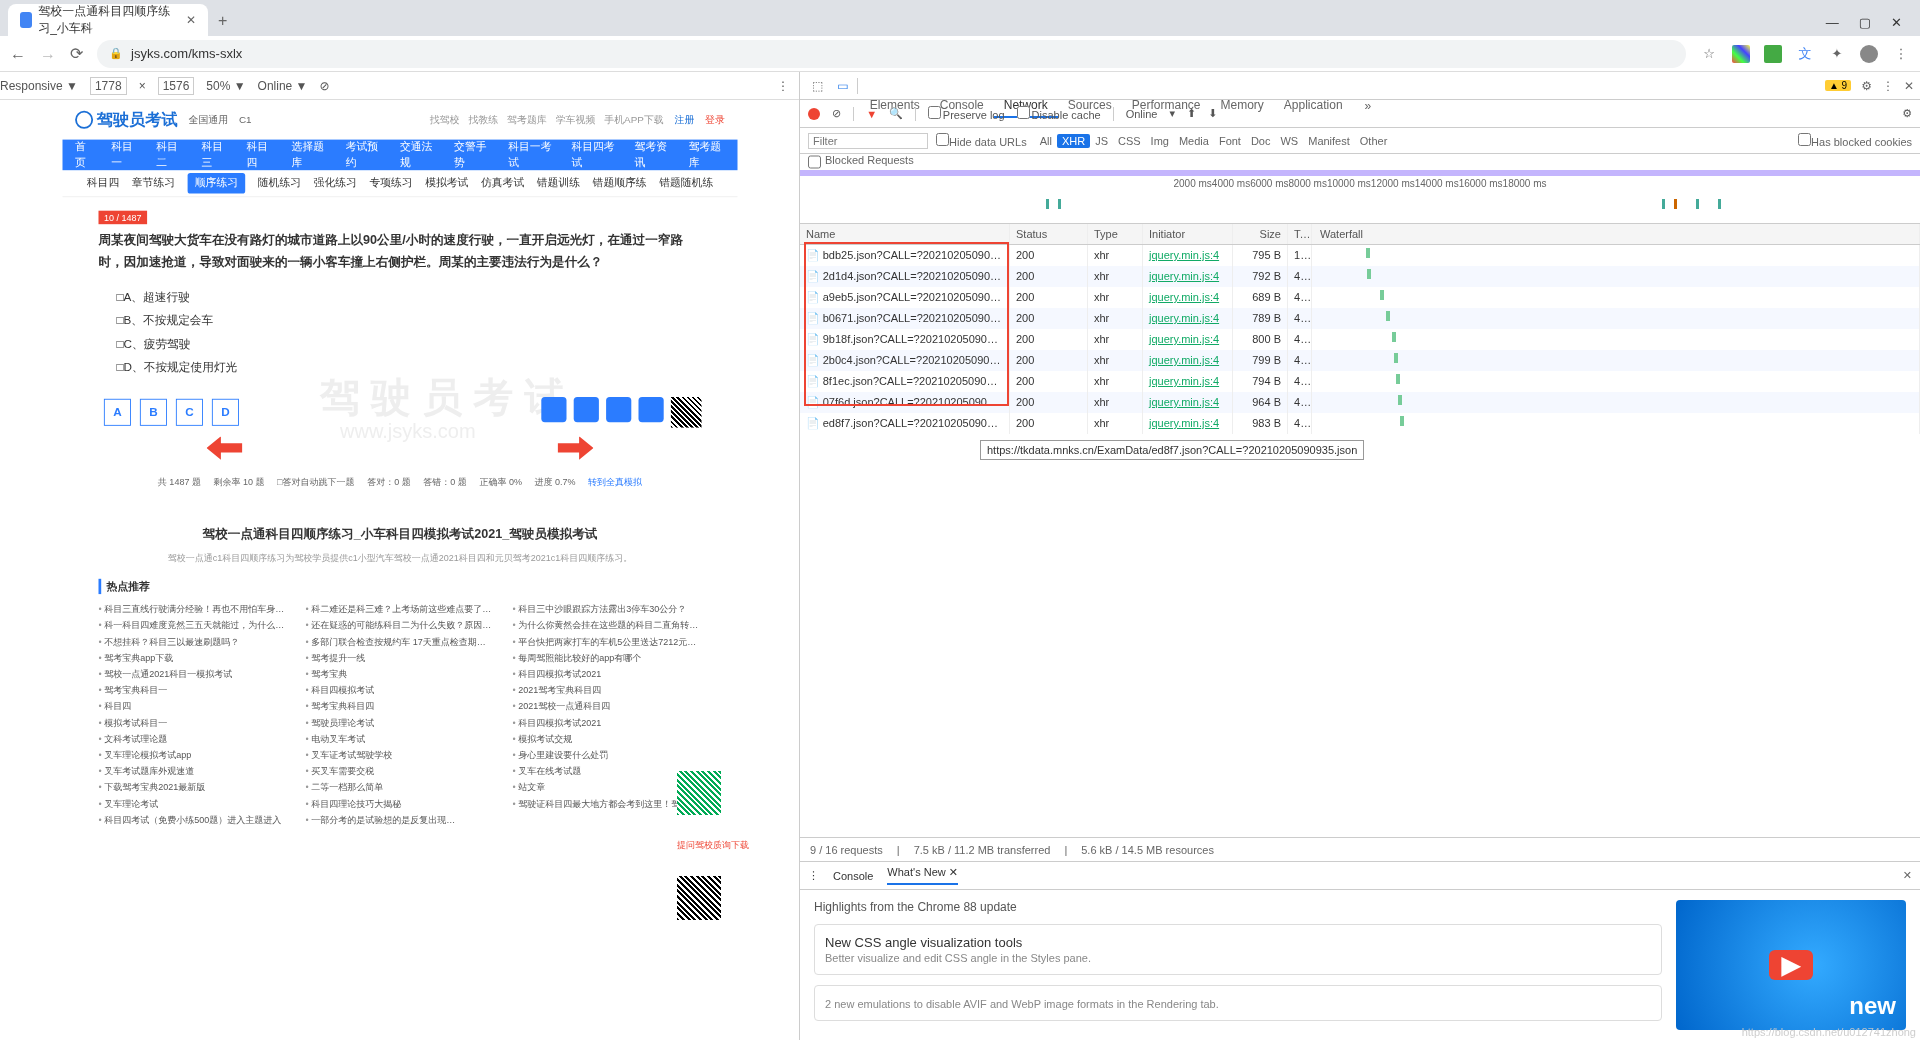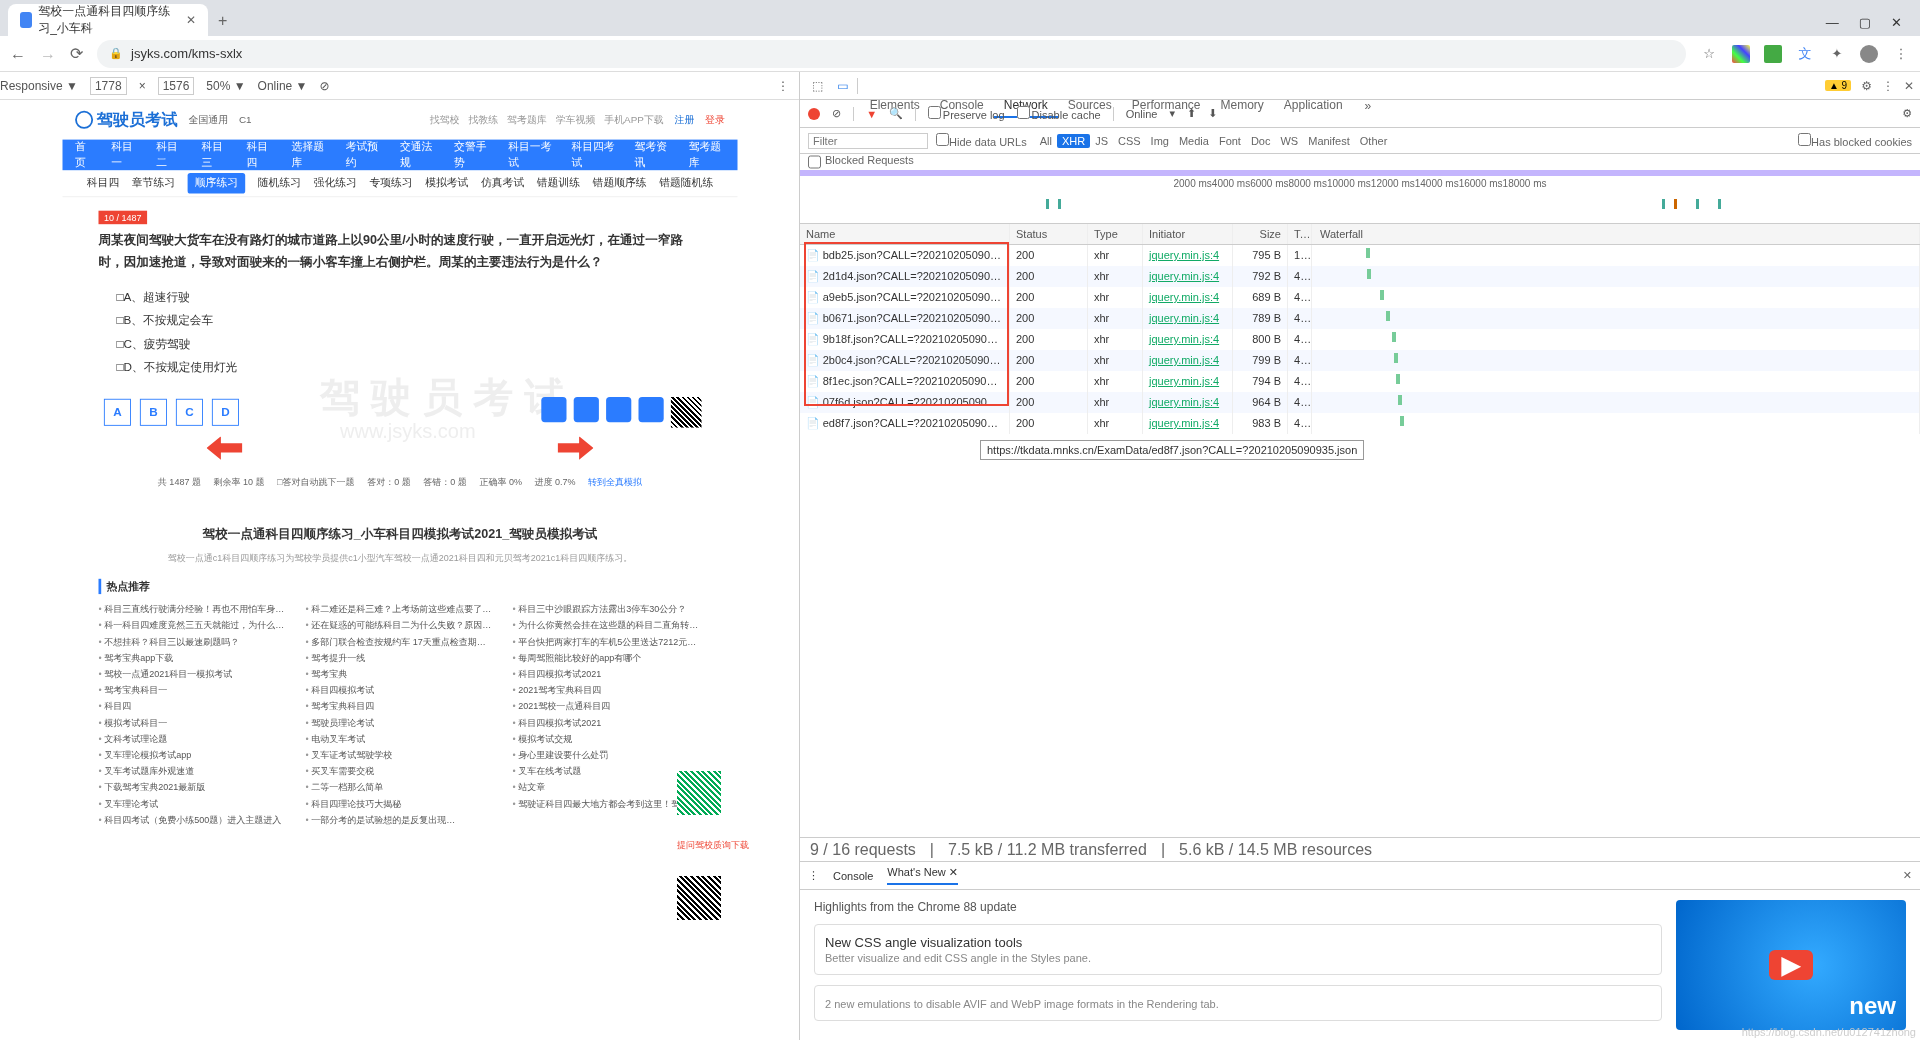--- a/index.html
+++ b/index.html
@@ -87,21 +87,21 @@
 .net-row:nth-child(even){ background:#f5f8ff; }
 .c-name { width:210px; }
 .c-status { width:78px; }
 .c-type { width:55px; }
 .c-init { width:90px; color:#1a6; text-decoration:underline; }
 .c-size { width:55px; text-align:right; }
 .c-time { width:24px; }
 .c-wf { flex:1; position:relative; }
 .red-box { position:absolute; border:2px solid #e43; top:242px; left:804px; width:205px; height:164px; z-index:5; pointer-events:none; }
 .tooltip-url { position:absolute; background:#fff; border:1px solid #999; padding:3px 6px; font-size:11px; top:415px; left:984px; z-index:6; }
-.net-footer { height:24px; border-top:1px solid #ccc; display:flex; align-items:center; padding:0 10px; font-size:16px; color:#666; gap:14px; }
+.net-footer { height:24px; border-top:1px solid #ccc; display:flex; align-items:center; padding:0 10px; font-size:11px; color:#666; gap:14px; }
 .drawer { border-top:1px solid #ccc; }
 .drawer-tabs { height:28px; display:flex; align-items:center; padding:0 8px; gap:14px; font-size:11px; border-bottom:1px solid #ccc; }
 .drawer-tabs .active { border-bottom:2px solid #1a73e8; padding-bottom:4px; }
 .drawer-close { margin-left:auto; color:#666; }
 .drawer-body { padding:10px 14px; font-size:12px; color:#333; display:flex; gap:14px; height:150px; }
 .drawer-left { flex:1; }
 .news-card { border:1px solid #ddd; border-radius:4px; padding:10px; margin-top:10px; }
 .news-title { color:#333; font-size:13px; }
 .news-sub { color:#888; font-size:11px; margin-top:2px; }
 .promo { width:230px; height:130px; background:radial-gradient(circle at 60% 50%, #3af, #06c); border-radius:4px; position:relative; color:#fff; display:flex; align-items:flex-end; justify-content:flex-end; padding:10px; font-size:24px; font-weight:bold; }

